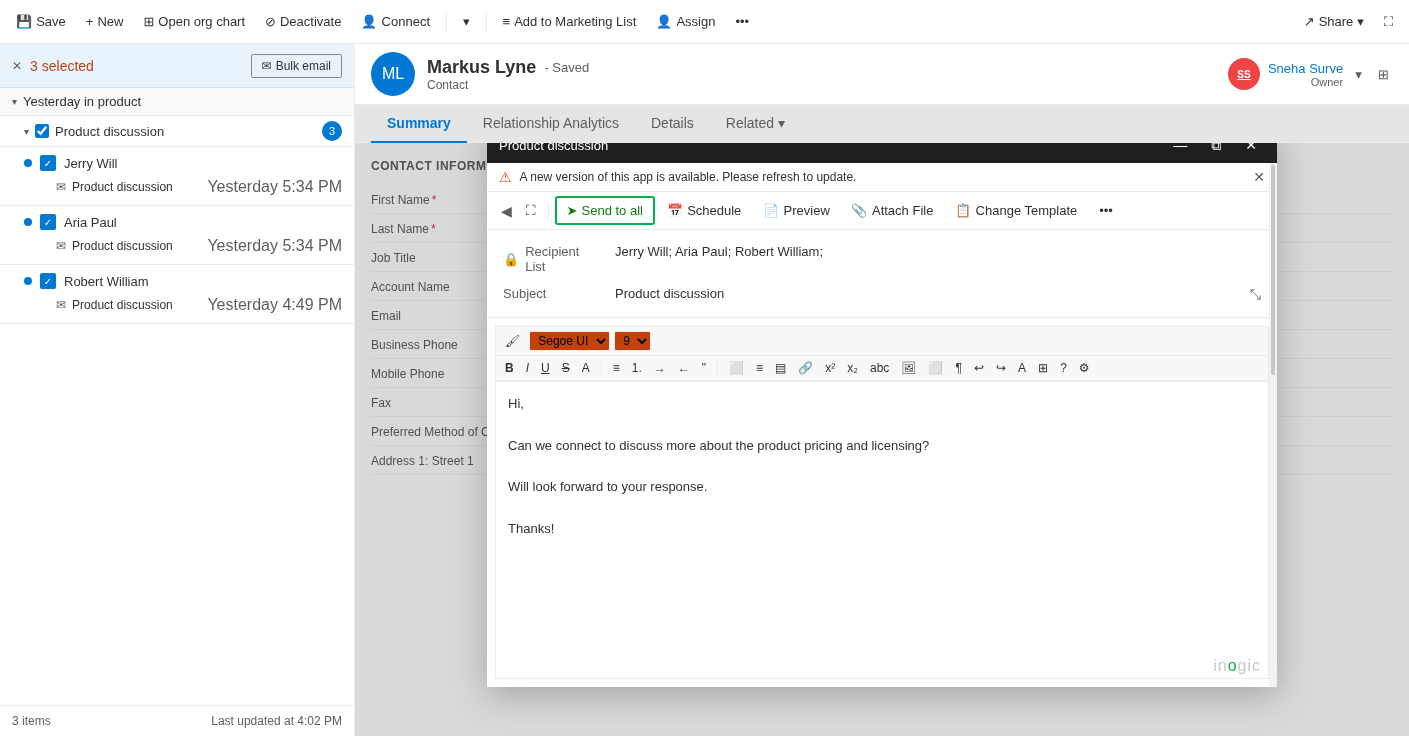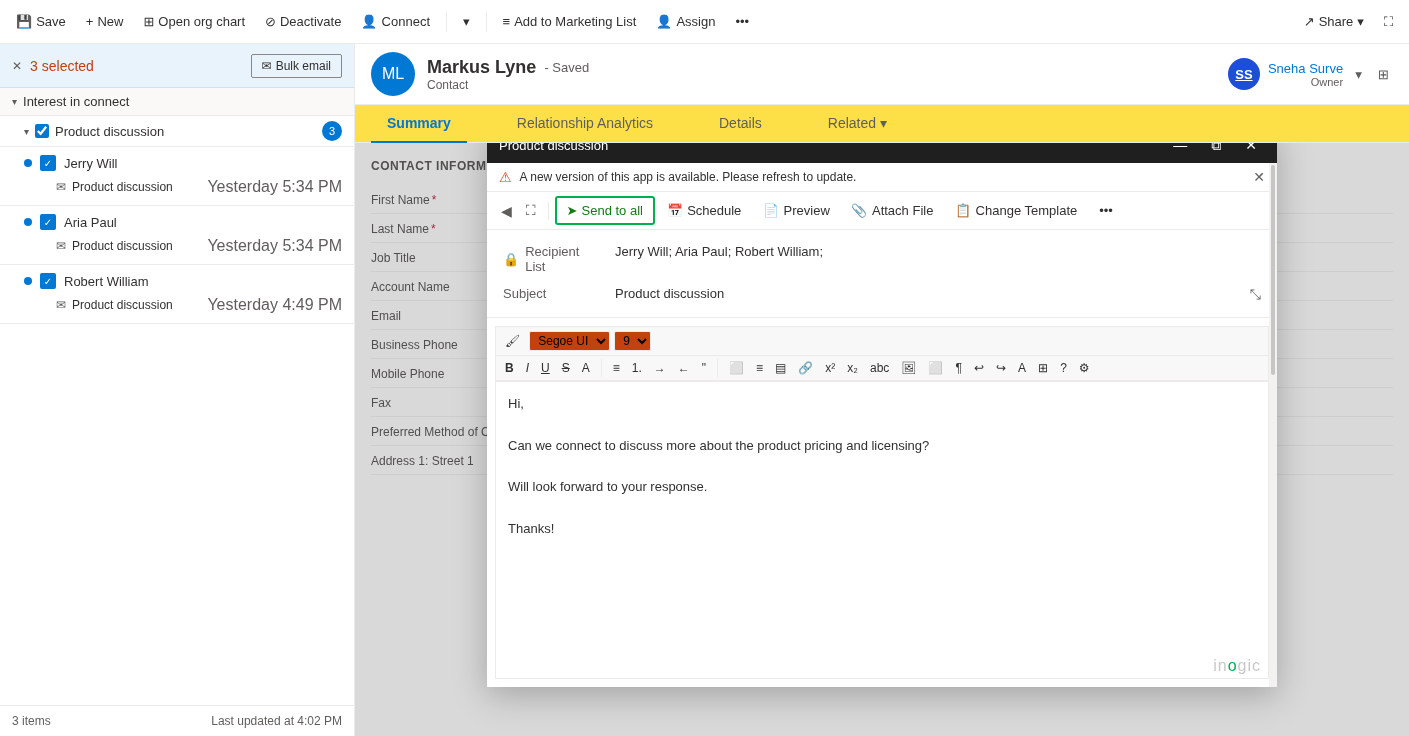--- a/index.html
+++ b/index.html
@@ -195,43 +195,42 @@
     .saved-badge { font-size: 13px; color: #605e5c; font-weight: 400; }
     .record-type { font-size: 12px; color: #605e5c; }
     .owner-section {
       display: flex;
       align-items: center;
       gap: 8px;
     }
     .owner-avatar {
       width: 32px;
       height: 32px;
-      background: #1d4ed8;
+      background: #ef4444;
       border-radius: 50%;
       display: flex;
       align-items: center;
       justify-content: center;
       color: #fff;
-      font-size: 13px;
+      font-size: 10px;
       font-weight: 600;
       text-decoration: underline;
     }
     .owner-info { text-align: right; }
     .owner-name { font-size: 13px; color: #0078d4; font-weight: 500; }
     .owner-role { font-size: 11px; color: #605e5c; }
     .expand-btn { background: none; border: none; cursor: pointer; color: #605e5c; padding: 4px; }
 
     
     .tabs-row {
       display: flex;
       align-items: center;
       border-bottom: 1px solid #edebe9;
       padding: 0 16px;
-      background: #fde047;
-      gap: 34px;
+      background: #e5e5e5;
     }
     .tab {
       padding: 10px 16px;
       font-size: 14px;
       cursor: pointer;
       color: #605e5c;
       border-bottom: 2px solid transparent;
       margin-bottom: -1px;
     }
     .tab.active { color: #0078d4; border-bottom-color: #0078d4; font-weight: 600; }
@@ -516,21 +515,21 @@
       <span class="close-icon-sm">✕</span>
       <span class="left-header-title">3 selected</span>
       <button class="bulk-email-btn">
         <span>✉</span>
         <span>Bulk email</span>
       </button>
     </div>
 
     <div class="group-header">
       <span class="chevron">▾</span>
-      <span class="group-header-text">Interest in connect</span>
+      <span class="group-header-text">Yesterday in product</span>
     </div>
 
     <div class="subgroup-header">
       <span class="chevron">▾</span>
       <input type="checkbox" checked="" style="accent-color: rgb(0, 120, 212); width: 14px; height: 14px;">
       <span class="subgroup-label">Product discussion</span>
       <span class="subgroup-count">3</span>
     </div>
 
     <div>

